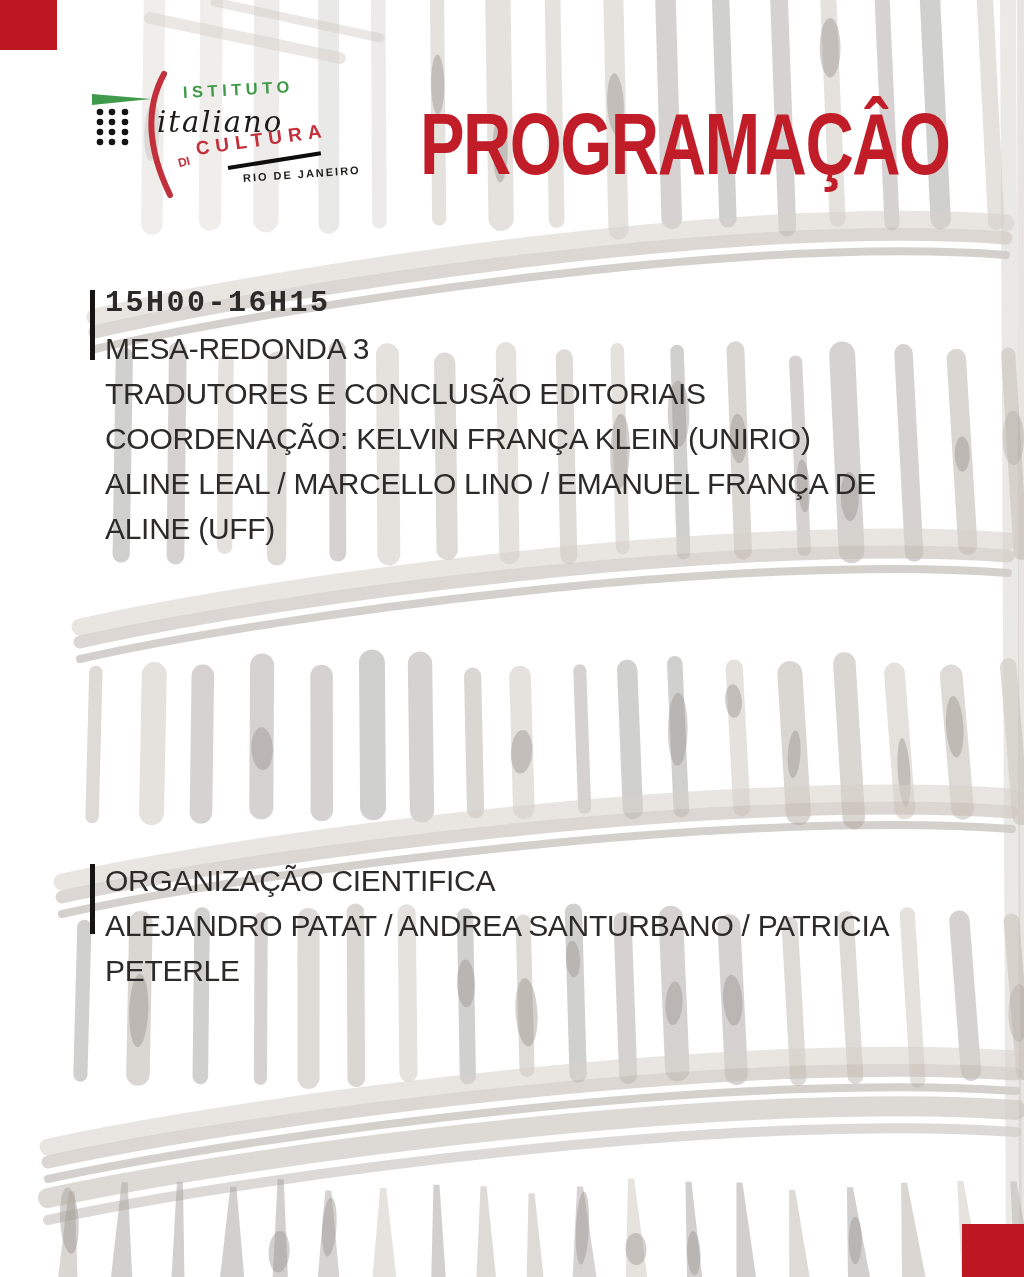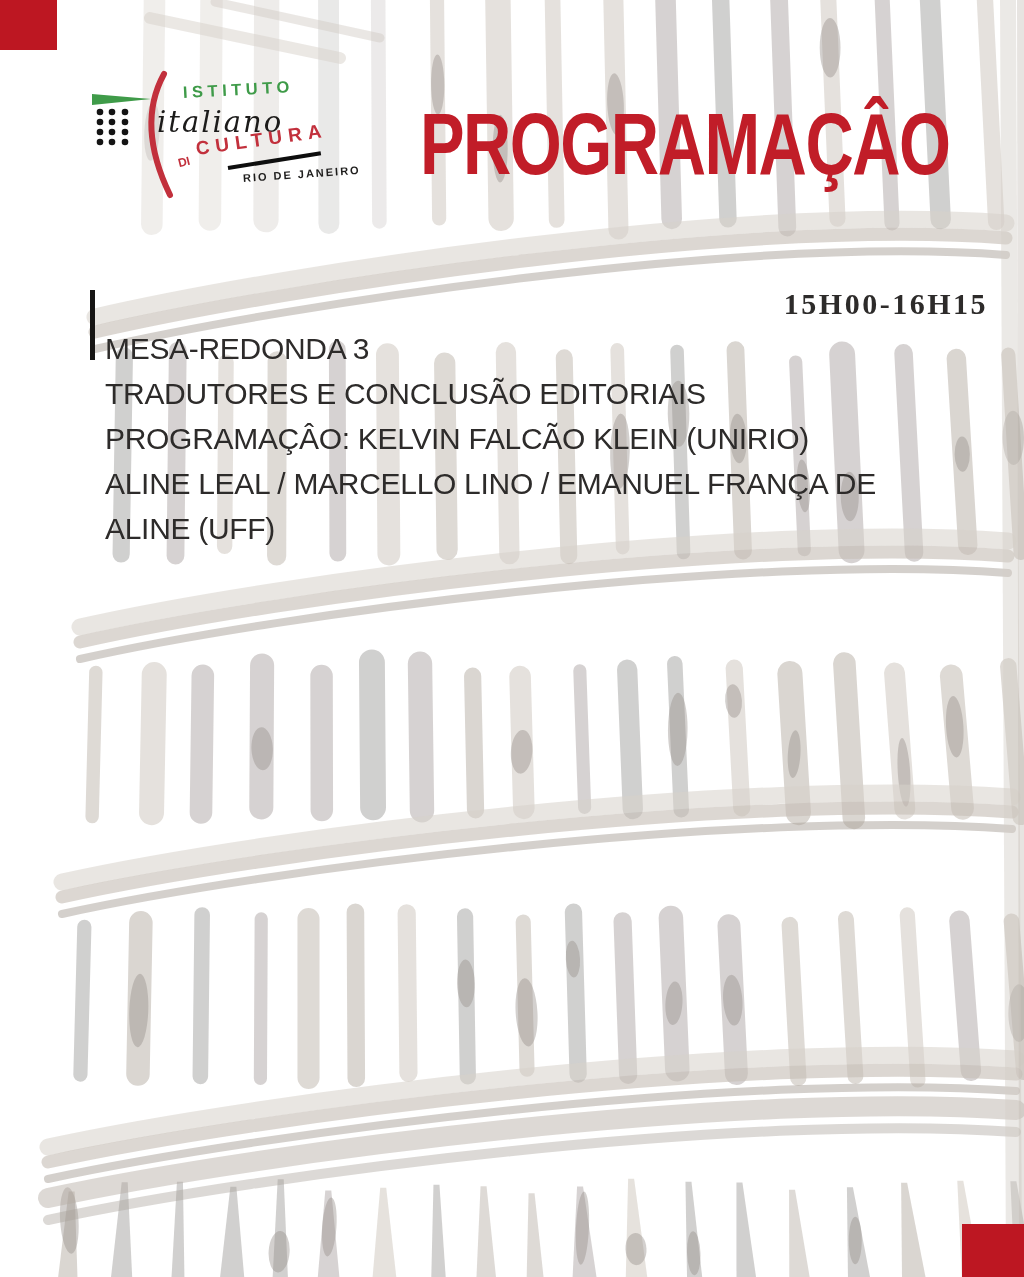--- a/index.html
+++ b/index.html
@@ -41,21 +41,21 @@
   
   .block{position:absolute;left:88px;z-index:2;width:900px;}
   .b1{top:281px;} .b2{top:639px;} .b3{top:858px;}
   .bar{position:absolute;left:2px;top:9px;width:5px;height:70px;background:#161514;}
   .b3 .bar{top:6px;}
   .line{
     margin-left:17px;font-size:30px;line-height:45px;letter-spacing:-0.3px;
     color:var(--text,#2D2B2A);white-space:nowrap;
   }
   .time{
-    font-family:Liberation Serif, serif;font-weight:700;letter-spacing:2.5px;text-align:right;
+    font-family:Liberation Mono, monospace;font-weight:700;letter-spacing:2.5px;
   }
 </style>
 </head>
 <body>
 
 <div class="poster">
 
   <svg id="tower-bg" viewBox="0 0 1024 1277" xmlns="http://www.w3.org/2000/svg">
       <line x1="154.505418731831" y1="-1.0036911964416504" x2="151.82133429547648" y2="224.27328543178737" stroke="#cfc9c2" stroke-width="21.6" stroke-linecap="round" opacity="0.31"></line>
       <ellipse cx="152.92455608193458" cy="131.67915343003077" rx="7.6" ry="29.2" fill="#95908a" opacity="0.21" transform="rotate(2.8 154.505418731831 111.63479711767286)"></ellipse>
@@ -270,20 +270,26 @@
     <span class="l-rio">RIO DE JANEIRO</span>
   </div>
 
   <h1 class="title">PROGRAMAÇÂO</h1>
 
   <section class="block b1">
     <div class="bar"></div>
     <div class="line time">15H00-16H15</div>
     <div class="line">MESA-REDONDA 3</div>
     <div class="line">TRADUTORES E CONCLUSÃO EDITORIAIS</div>
-    <div class="line">PROGRAMAÇÂO: KELVIN FALCÃO KLEIN (UNIRIO)</div>
+    <div class="line">COORDENAÇÃO: KELVIN FRANÇA KLEIN (UNIRIO)</div>
     <div class="line">ALINE LEAL / MARCELLO LINO / EMANUEL FRANÇA DE</div>
     <div class="line">ALINE (UFF)</div>
   </section>
 
 
+  <section class="block b3">
+    <div class="bar"></div>
+    <div class="line">ORGANIZAÇÃO CIENTIFICA</div>
+    <div class="line">ALEJANDRO PATAT / ANDREA SANTURBANO / PATRICIA</div>
+    <div class="line">PETERLE</div>
+  </section>
 
 </div>
 
 </body></html>

